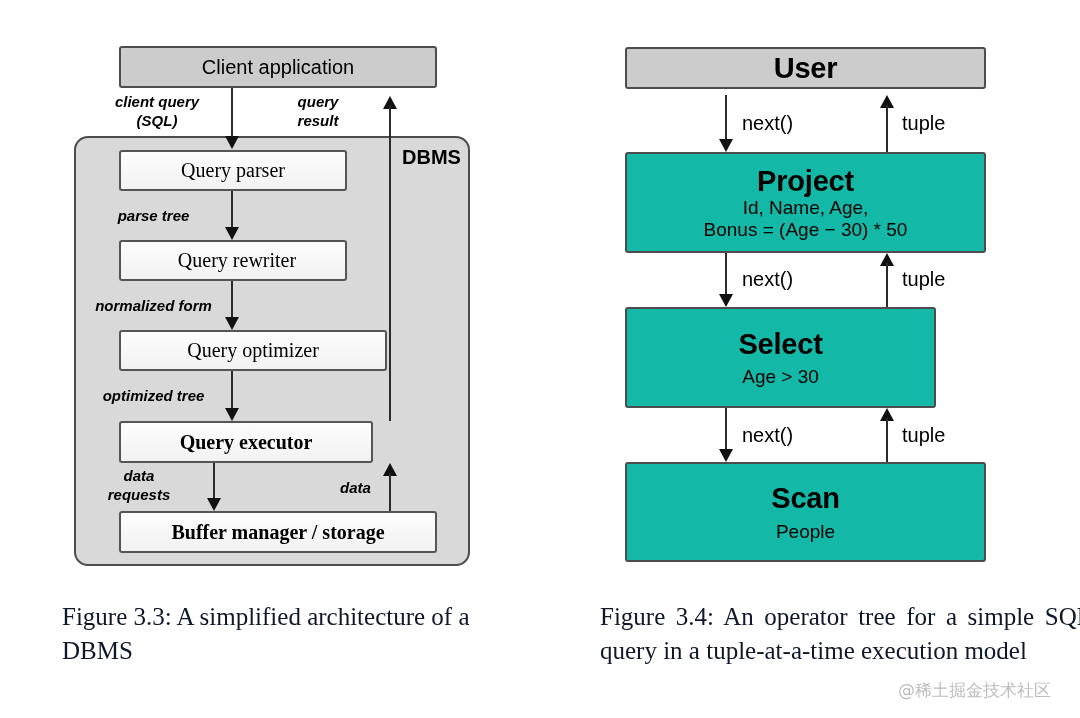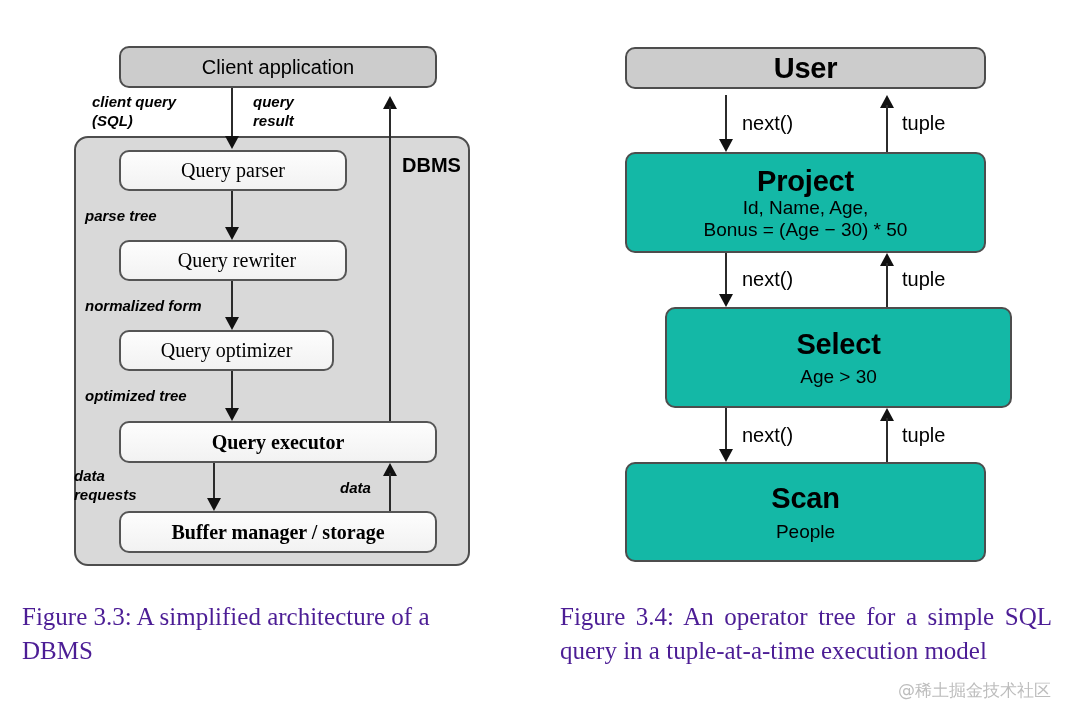--- a/index.html
+++ b/index.html
@@ -16,21 +16,21 @@
     color: #000000;
   }
 
   .figure { position: absolute; }
 
   
   .box {
     position: absolute;
     box-sizing: border-box;
     border: 2px solid #4d4d4d;
-    border-radius: 10px;
+    border-radius: 3px;
     display: flex;
     flex-direction: column;
     align-items: center;
     justify-content: center;
     text-align: center;
     line-height: 1.12;
   }
   .box.dark  { background: #cccccc; }
   .box.mid   { background: #14b8a6; }
   .box.light { background: linear-gradient(#fdfdfd, #f2f2f2); border-color: #555555; font-family: Liberation Serif, serif; }
@@ -49,21 +49,21 @@
   .big-bold   { font-size: 29px; font-weight: bold; letter-spacing: -0.2px; }
   .sub        { font-size: 19px; }
   .edge-label {
     position: absolute;
     font-size: 15px;
     font-style: italic;
     font-weight: bold;
     line-height: 1.28;
     white-space: pre;
   }
-  .edge-label.right-al { text-align: left; }
+  .edge-label.right-al { text-align: center; }
   .plain-edge-label {
     position: absolute;
     font-size: 20px;
     white-space: pre;
   }
   .dbms-tag {
     position: absolute;
     font-size: 20px;
     font-weight: bold;
   }
@@ -94,21 +94,22 @@
     width: 2px;
     background: #2b2b2b;
   }
 
   
   .caption {
     position: absolute;
     font-family: "Liberation Serif", serif;
     font-size: 25px;
     line-height: 1.35;
-    color: #4c1d95;
+    color: #0f172a;
+    margin-left: 40px;
   }
   .caption.justify { text-align: justify; text-align-last: left; }
   .watermark {
     position: absolute;
     font-family: "DejaVu Sans", sans-serif;
     font-size: 17px;
     color: #bdbdbd;
     text-align: right;
   }
 </style>
@@ -116,21 +117,21 @@
 <body>
 
 <div class="figure" style="left:0; top:0; width:540px; height:718px;">
 
   <div class="box dark" style="left:119px; top:46px; width:318px; height:42px;">
     <span class="lbl">Client application</span>
   </div>
 
   <div class="container-box" style="left:74px; top:136px; width:396px; height:430px;"></div>
 
-  <span class="dbms-tag" style="left:402px; top:154px;text-align:center;">DBMS</span>
+  <span class="dbms-tag" style="left:402px; top:146px;text-align:center;">DBMS</span>
 
   <div class="plain-line" style="left:389px; top:110px; height:311px;"></div>
   <div class="arrow up" style="left:383px; top:96px; width:14px; height:20px;">
     <span class="head"></span>
       <span class="shaft"></span>
   </div>
 
   <div class="arrow down" style="left:225px; top:88px; width:14px; height:61px;">
     <span class="shaft"></span>
       <span class="head"></span>
@@ -154,31 +155,31 @@
   <div class="box light" style="left:119px; top:240px; width:228px; height:41px;padding-left:8px;">
     <span class="lbl">Query rewriter</span>
   </div>
 
   <div class="arrow down" style="left:225px; top:281px; width:14px; height:49px;">
     <span class="shaft"></span>
       <span class="head"></span>
   </div>
   <span class="edge-label right-al" style="left:85px; top:296px; width:137px;">normalized form</span>
 
-  <div class="box light" style="left:119px; top:330px; width:215px; height:41px;">
+  <div class="box light" style="left:119px; top:330px; width:268px; height:41px;">
     <span class="lbl">Query optimizer</span>
   </div>
 
   <div class="arrow down" style="left:225px; top:371px; width:14px; height:50px;">
     <span class="shaft"></span>
       <span class="head"></span>
   </div>
   <span class="edge-label right-al" style="left:85px; top:386px; width:137px;">optimized tree</span>
 
-  <div class="box light" style="left:119px; top:421px; width:318px; height:42px;">
+  <div class="box light" style="left:119px; top:421px; width:254px; height:42px;">
     <span class="lbl-bold">Query executor</span>
   </div>
 
   <div class="arrow down" style="left:207px; top:463px; width:14px; height:48px;">
     <span class="shaft"></span>
       <span class="head"></span>
   </div>
   <span class="edge-label right-al" style="left:74px; top:466px; width:130px;">data
 requests</span>
 
@@ -222,21 +223,21 @@
     <span class="shaft"></span>
       <span class="head"></span>
   </div>
   <span class="plain-edge-label" style="left:202px; top:268px;">next()</span>
   <div class="arrow up" style="left:340px; top:253px; width:14px; height:54px;">
     <span class="head"></span>
       <span class="shaft"></span>
   </div>
   <span class="plain-edge-label" style="left:362px; top:268px;">tuple</span>
 
-  <div class="box mid" style="left:85px; top:307px; width:347px; height:101px;margin-left:40px;">
+  <div class="box mid" style="left:85px; top:307px; width:311px; height:101px;">
     <span class="big-bold">Select</span>
     <span class="sub" style="margin-top:6px;">Age &gt; 30</span>
   </div>
 
   <div class="arrow down" style="left:179px; top:408px; width:14px; height:54px;">
     <span class="shaft"></span>
       <span class="head"></span>
   </div>
   <span class="plain-edge-label" style="left:202px; top:424px;">next()</span>
   <div class="arrow up" style="left:340px; top:408px; width:14px; height:54px;">

